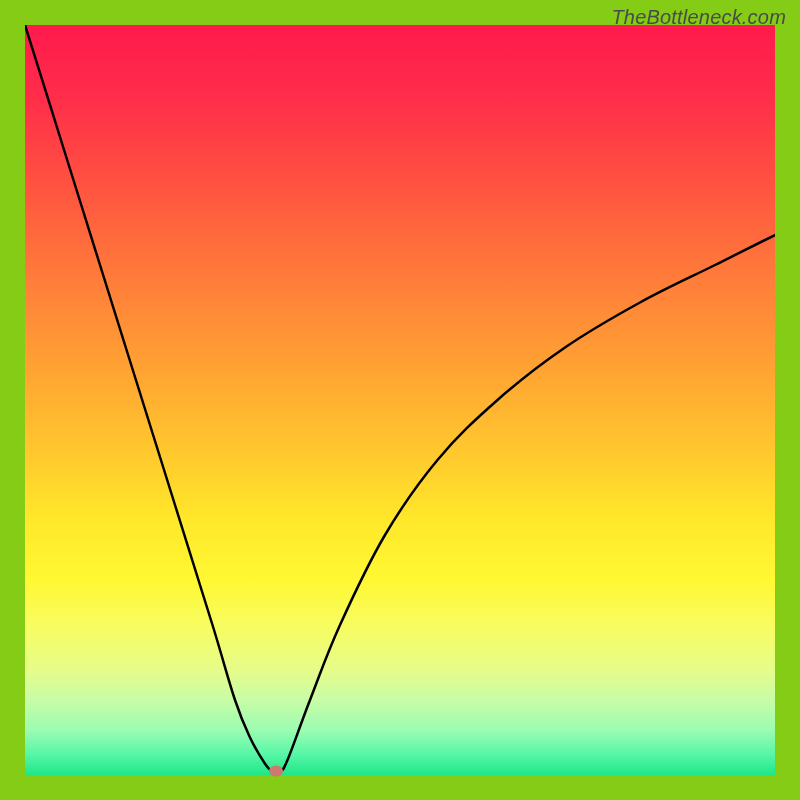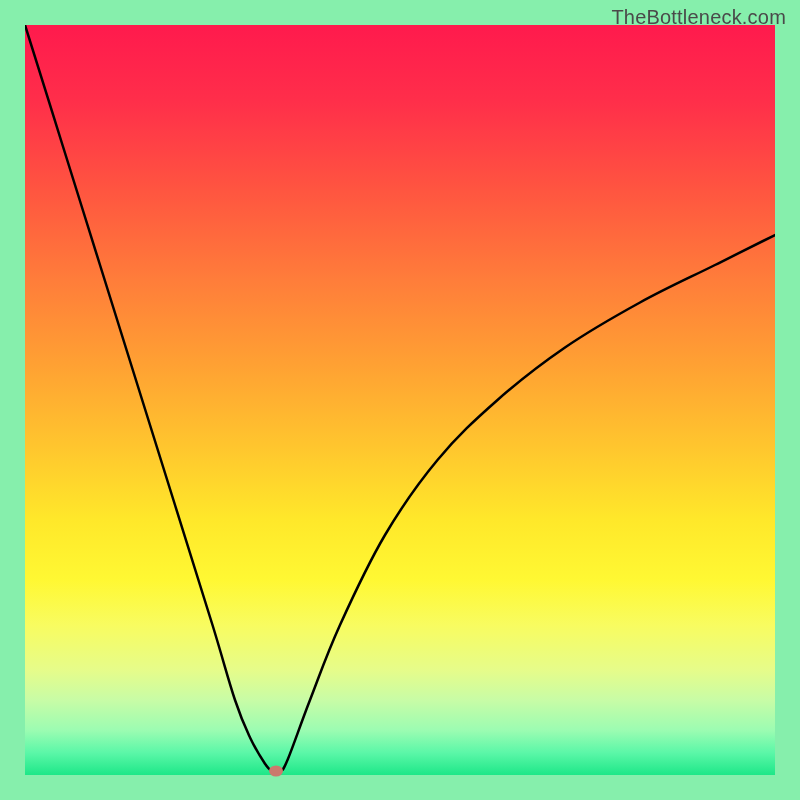--- a/index.html
+++ b/index.html
@@ -8,21 +8,22 @@
     width: 800px;
     height: 800px;
     overflow: hidden;
     background: #000;
     font-family: Arial, Helvetica, sans-serif;
   }
   .frame {
     position: relative;
     width: 800px;
     height: 800px;
-    background: #86efac;
+    background: #84cc16;
+    font-style: italic;
   }
   .plot-area {
     position: absolute;
     left: 25px;
     top: 25px;
     width: 750px;
     height: 750px;
     
     background: linear-gradient(
       to bottom,

